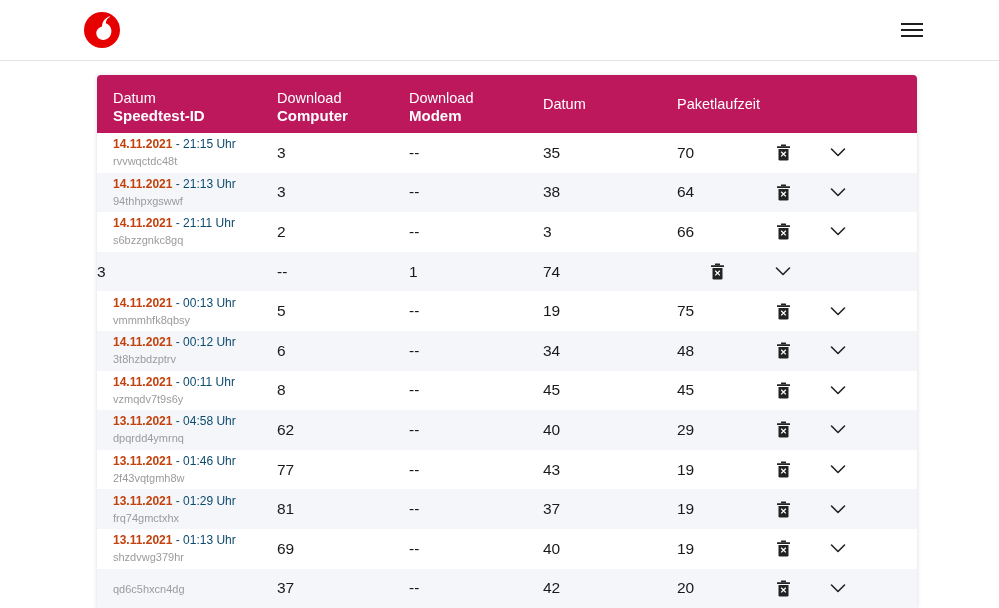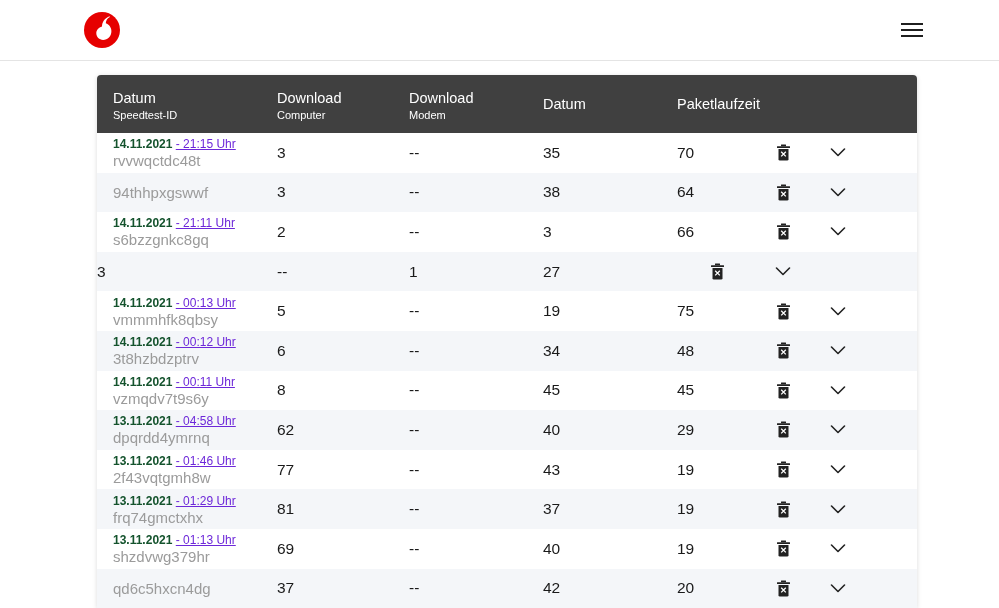--- a/index.html
+++ b/index.html
@@ -13,34 +13,34 @@
   .menu-btn { margin-right:72px; width:26px; height:20px; background:none; border:none;
     cursor:pointer; display:flex; flex-direction:column; justify-content:center; gap:4px; }
   .menu-btn .hline { display:block; width:22px; height:2px; background:#1f1f1f; }
 
   
   .card { width:820px; margin:14px 0 0 97px; box-shadow:0 1px 5px rgba(0,0,0,.14);
     border-radius:4px 4px 0 0; }
   .grid { display:grid;
     grid-template-columns:180px 132px 134px 134px 80px 52px 58px 1fr; }
 
-  .thead { background:#404040; color:#fff; height:58px; border-radius:4px 4px 0 0;
+  .thead { background:#be185d; color:#fff; height:58px; border-radius:4px 4px 0 0;
     align-items:center; }
   .th { padding-top:2px; white-space:nowrap; }
   .th:first-child { padding-left:16px; }
   .th .lbl { font-size:14.5px; font-weight:400; line-height:18px; }
-  .th .sub { font-size:11px; font-weight:400; line-height:13px; margin-top:2px; }
+  .th .sub { font-size:15px; font-weight:700; line-height:13px; margin-top:2px; }
 
   .row { height:39.6px; background:#fff; align-items:center; }
   .row.alt { background:#f4f6f9; }
   .cell-date { padding-left:16px; line-height:1; align-self:center; }
   .dt-line { font-size:12px; line-height:15px; white-space:nowrap; }
-  .dt-date { font-weight:700; color:#14532d; }
-  .dt-time { font-weight:400; color:#6d28d9;text-decoration:underline; }
-  .dt-id { font-size:15px; line-height:14px; color:#9b9b9b; margin-top:2px; }
+  .dt-date { font-weight:700; color:#c2410c; }
+  .dt-time { font-weight:400; color:#0c4a6e; }
+  .dt-id { font-size:11px; line-height:14px; color:#9b9b9b; margin-top:2px; }
   .cell-val { font-size:15.5px; color:#1a1a1a; white-space:nowrap; }
 
   .icon-btn { background:none; border:none; cursor:pointer; padding:4px;
     display:flex; align-items:center; justify-content:center; justify-self:center; }
   svg { display:block; }
 </style>
 </head>
 <body>
 
 <header class="topbar">
@@ -105,20 +105,24 @@
     <button class="icon-btn">
       <svg width="16" height="9" viewBox="0 0 16 9">
         <path d="M1.5 1l6.5 6.5L14.5 1" fill="none" stroke="#222" stroke-width="1.6" stroke-linecap="round" stroke-linejoin="round"></path>
       </svg>
     </button>
     <div></div>
   </div>
 
   <div class="grid row alt">
     <div class="cell-date">
+      <div class="dt-line">
+        <span class="dt-date">14.11.2021</span>
+        <span class="dt-time">- 21:13 Uhr</span>
+      </div>
       <div class="dt-id">94thhpxgswwf</div>
     </div>
     <div class="cell-val">3</div>
     <div class="cell-val">--</div>
     <div class="cell-val">38</div>
     <div class="cell-val">64</div>
     <button class="icon-btn">
       <svg width="15" height="17" viewBox="0 0 15 17">
         <rect x="1" y="2.2" width="13" height="1.9" rx="0.4" fill="#222"></rect>
         <rect x="5" y="0.4" width="5" height="1.9" rx="0.4" fill="#222"></rect>
@@ -159,21 +163,21 @@
         <path d="M1.5 1l6.5 6.5L14.5 1" fill="none" stroke="#222" stroke-width="1.6" stroke-linecap="round" stroke-linejoin="round"></path>
       </svg>
     </button>
     <div></div>
   </div>
 
   <div class="grid row alt">
     <div class="cell-val">3</div>
     <div class="cell-val">--</div>
     <div class="cell-val">1</div>
-    <div class="cell-val">27</div>
+    <div class="cell-val">74</div>
     <button class="icon-btn">
       <svg width="15" height="17" viewBox="0 0 15 17">
         <rect x="1" y="2.2" width="13" height="1.9" rx="0.4" fill="#222"></rect>
         <rect x="5" y="0.4" width="5" height="1.9" rx="0.4" fill="#222"></rect>
         <path d="M2.5 5.1h10v10.1a1.4 1.4 0 0 1-1.4 1.4H3.9a1.4 1.4 0 0 1-1.4-1.4z" fill="#222"></path>
         <path d="M5.2 7.8l4.6 4.6M9.8 7.8l-4.6 4.6" stroke="#fff" stroke-width="1.3"></path>
       </svg>
     </button>
     <button class="icon-btn">
       <svg width="16" height="9" viewBox="0 0 16 9">

